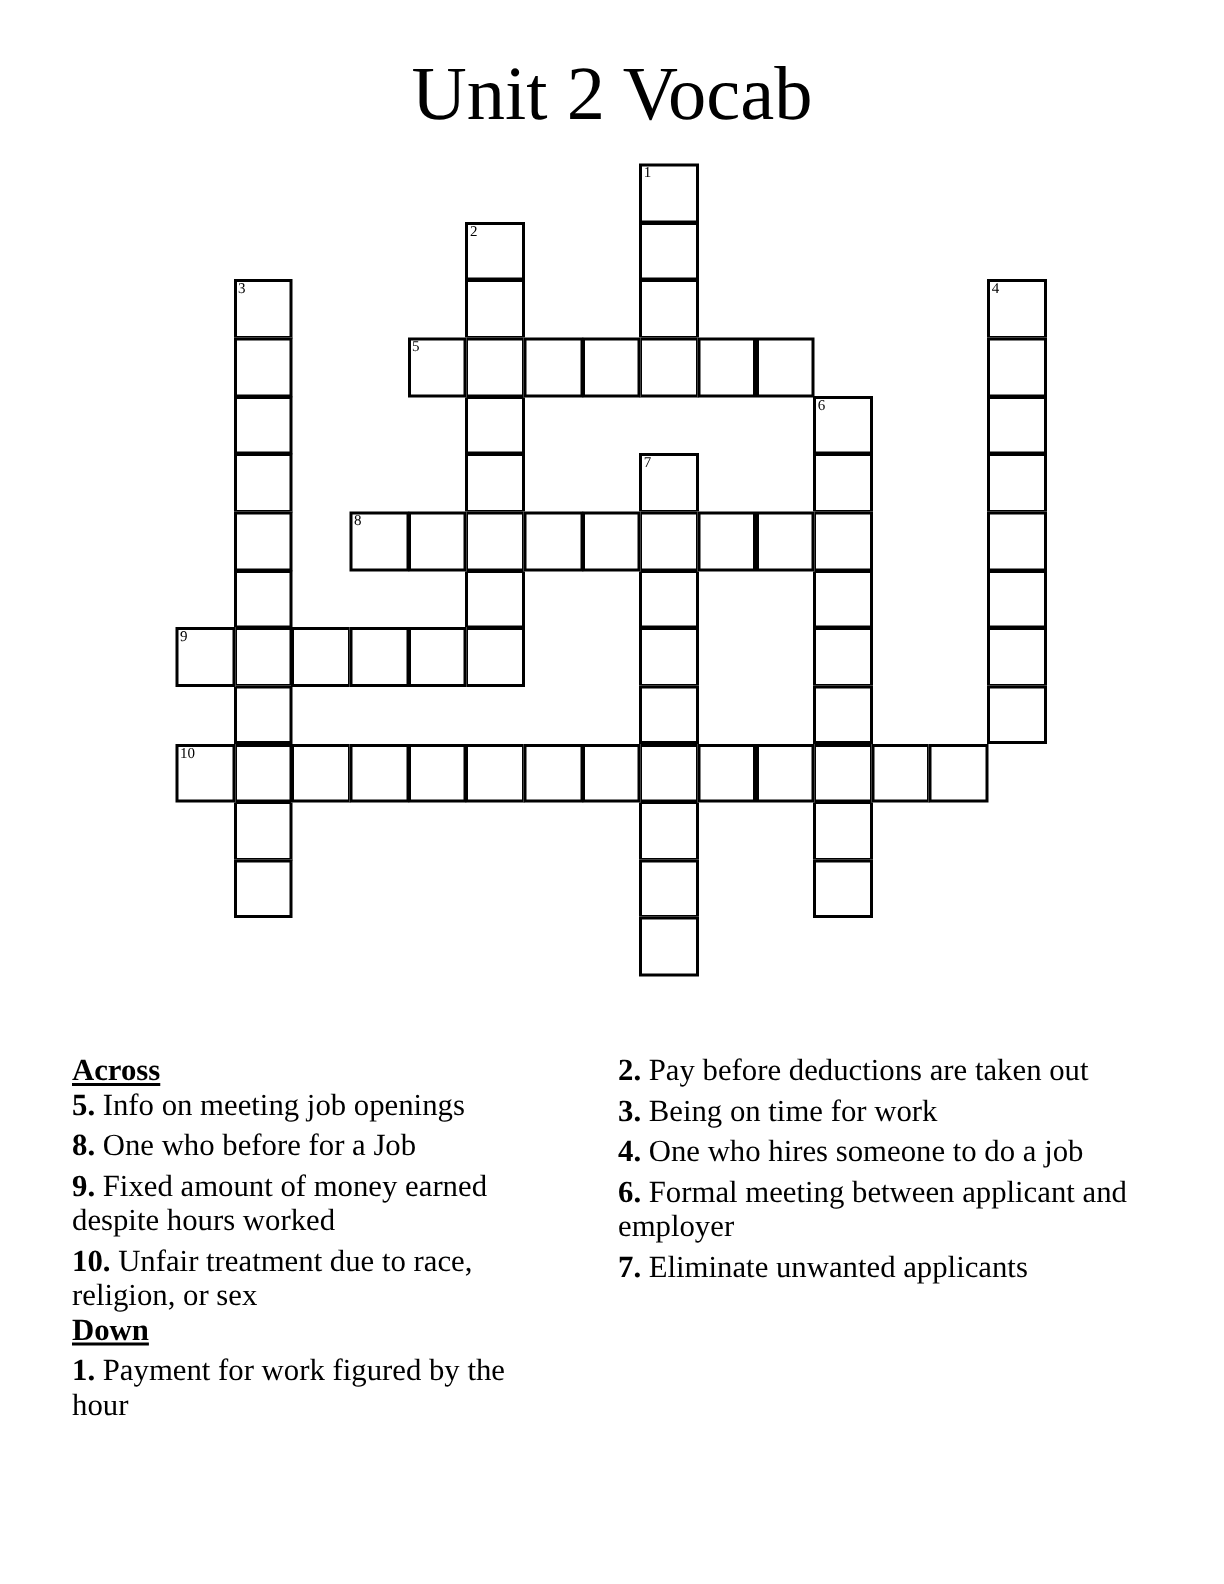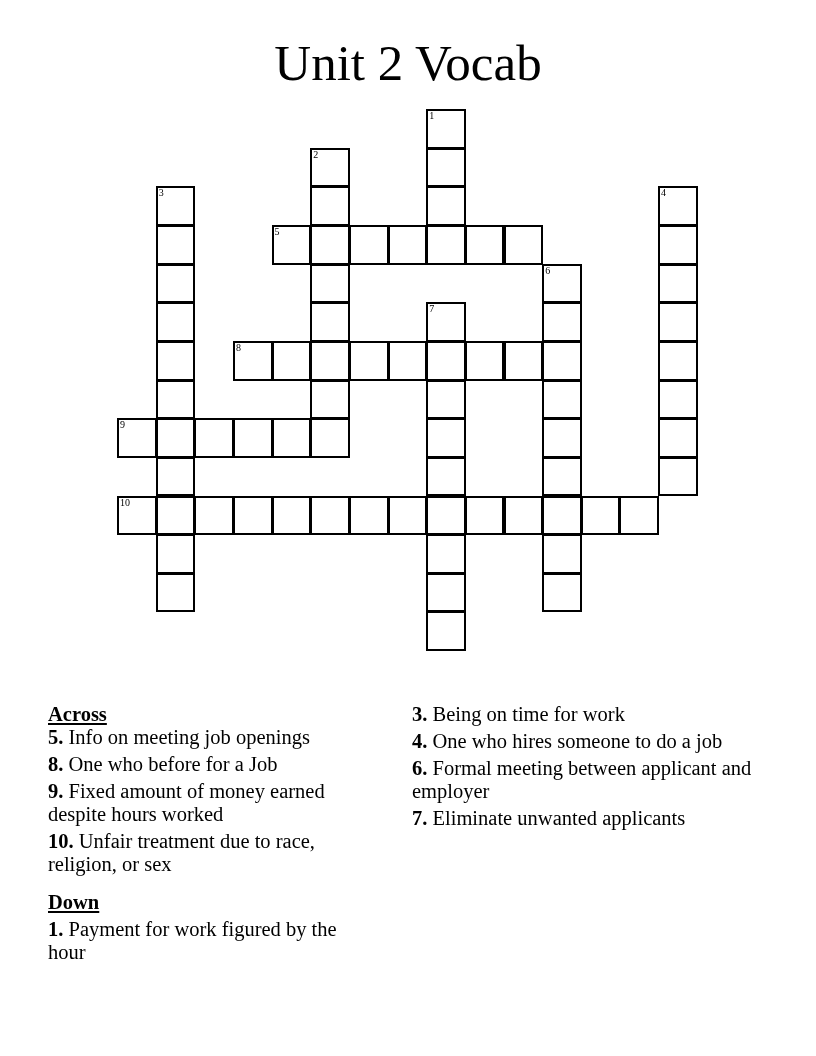--- a/index.html
+++ b/index.html
@@ -119,23 +119,24 @@
     <div class="cell" style="left: 386.5px; top: 386.5px; width: 39.65px; height: 39.65px;"></div>
     <div class="cell" style="left: 463.8px; top: 386.5px; width: 39.65px; height: 39.65px;"></div>
     <div class="cell" style="left: 502.45px; top: 386.5px; width: 39.65px; height: 39.65px;"></div>
   </div>
 
 <div class="clues left">
   <div class="heading">Across</div>
   <div class="clue"><span class="n">5.</span><span> Info on meeting job openings</span></div>
   <div class="clue"><span class="n">8.</span><span> One who before for a Job</span></div>
   <div class="clue"><span class="n">9.</span><span> Fixed amount of money earned despite hours worked</span></div>
-  <div class="clue" style="margin-bottom:15px"><span class="n">10.</span><span> Unfair treatment due to race, religion, or sex</span></div>
+  <div class="clue" style="margin-bottom:0"><span class="n">10.</span><span> Unfair treatment due to race, religion, or sex</span></div>
   <div class="heading" style="margin-bottom:4px">Down</div>
   <div class="clue"><span class="n">1.</span><span> Payment for work figured by the hour</span></div>
 </div>
 
 <div class="clues right">
+  <div class="clue"><span class="n">2.</span><span> Pay before deductions are taken out</span></div>
   <div class="clue"><span class="n">3.</span><span> Being on time for work</span></div>
   <div class="clue"><span class="n">4.</span><span> One who hires someone to do a job</span></div>
   <div class="clue"><span class="n">6.</span><span> Formal meeting between applicant and employer</span></div>
   <div class="clue"><span class="n">7.</span><span> Eliminate unwanted applicants</span></div>
 </div>
 
 </body></html>

